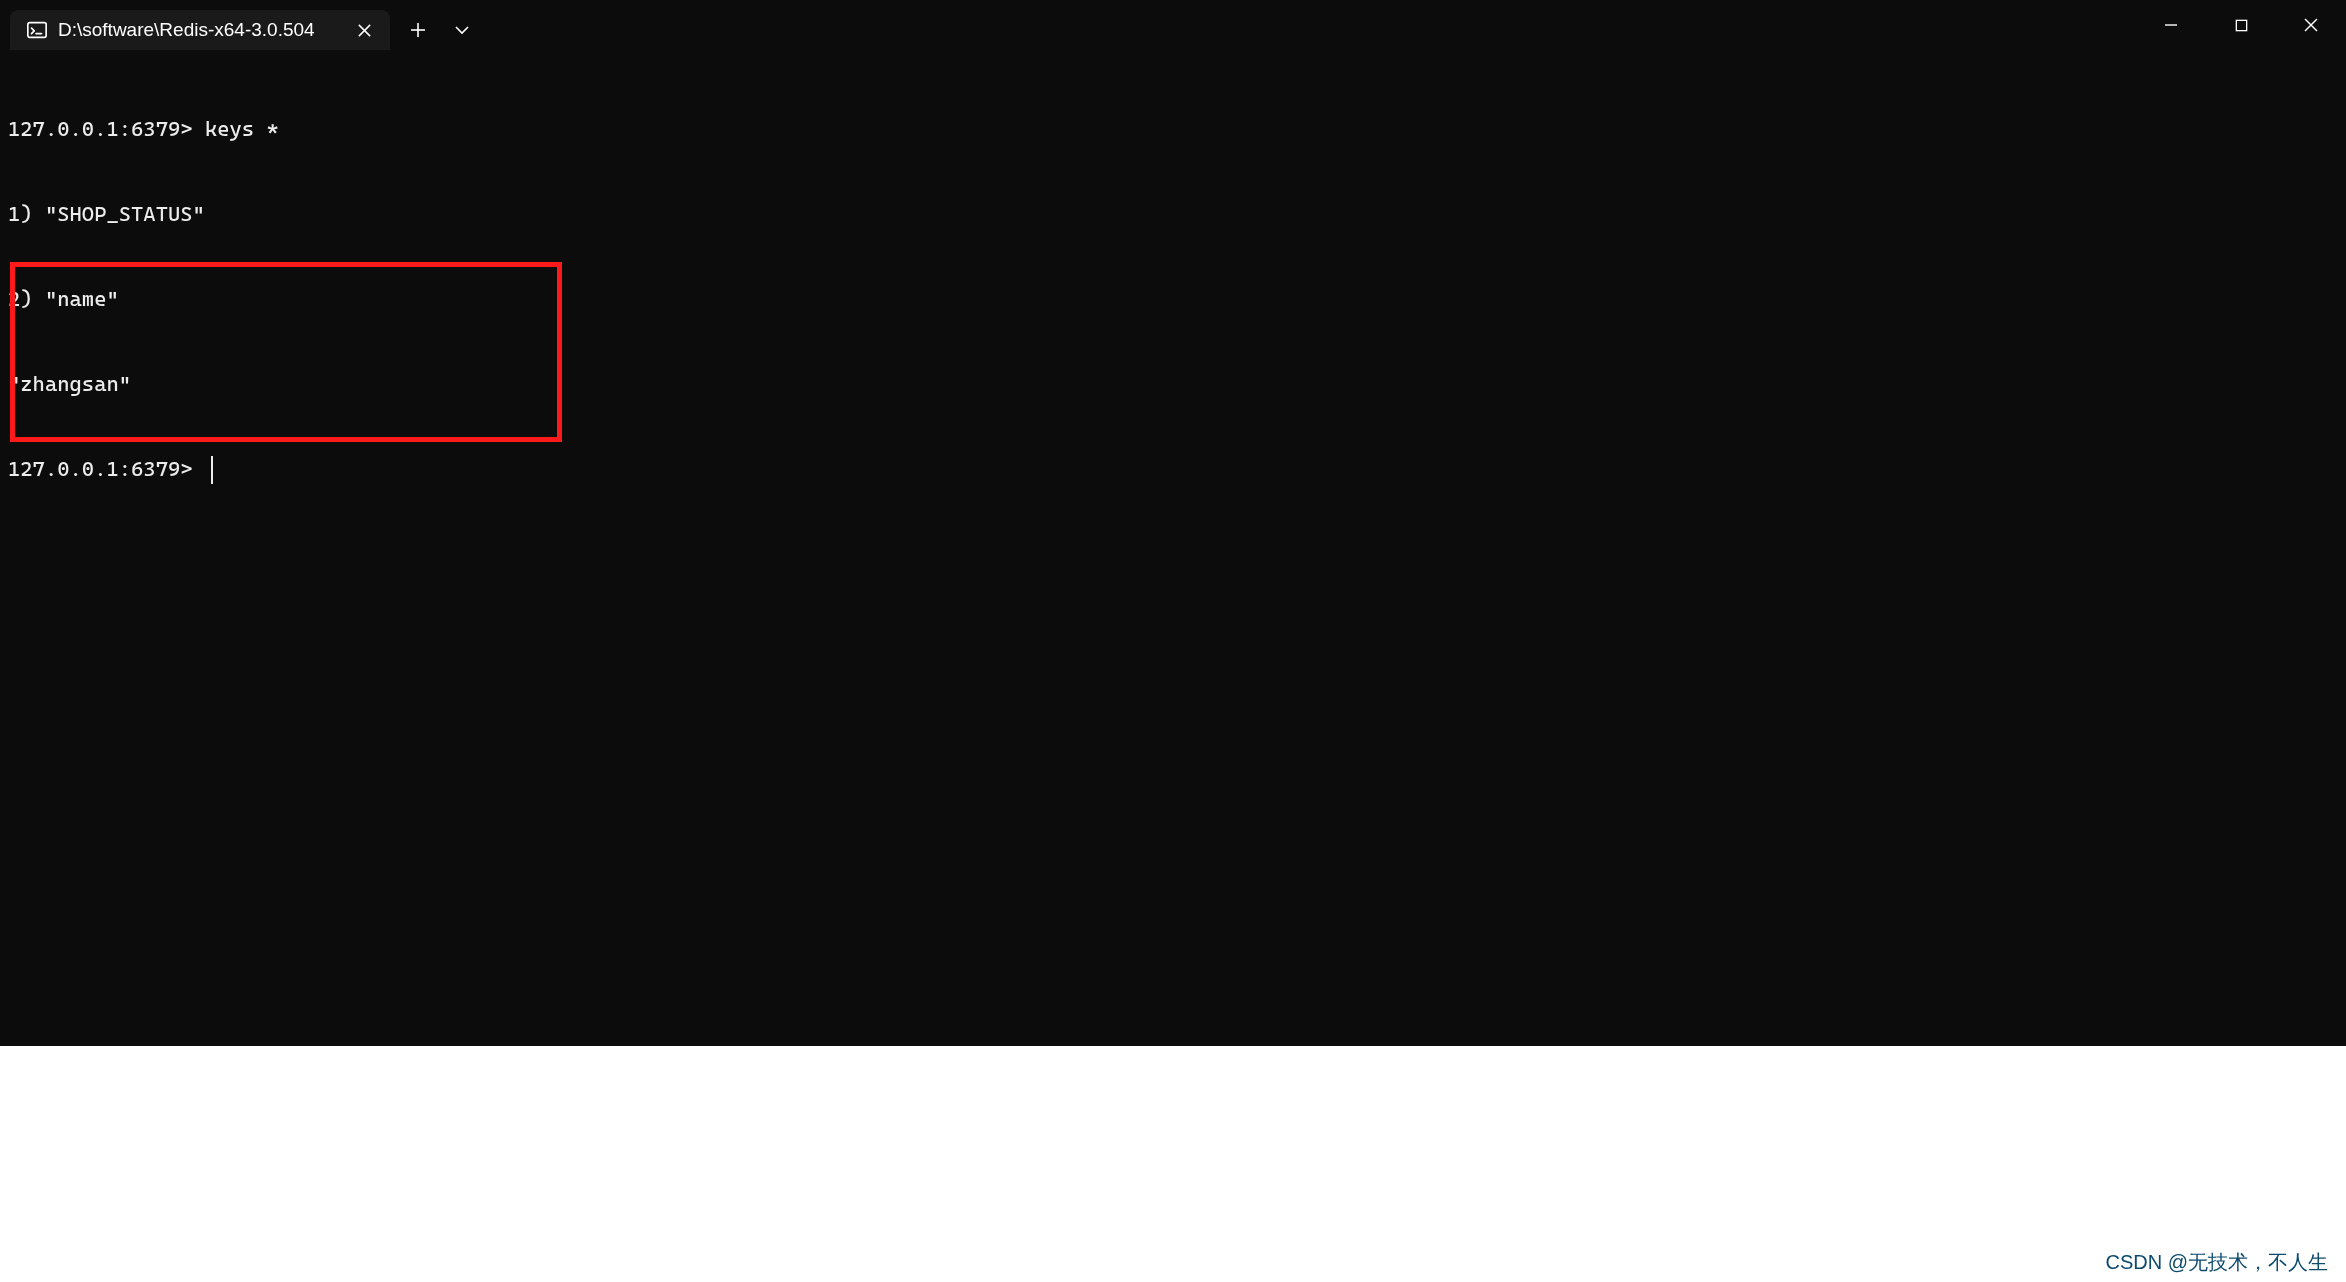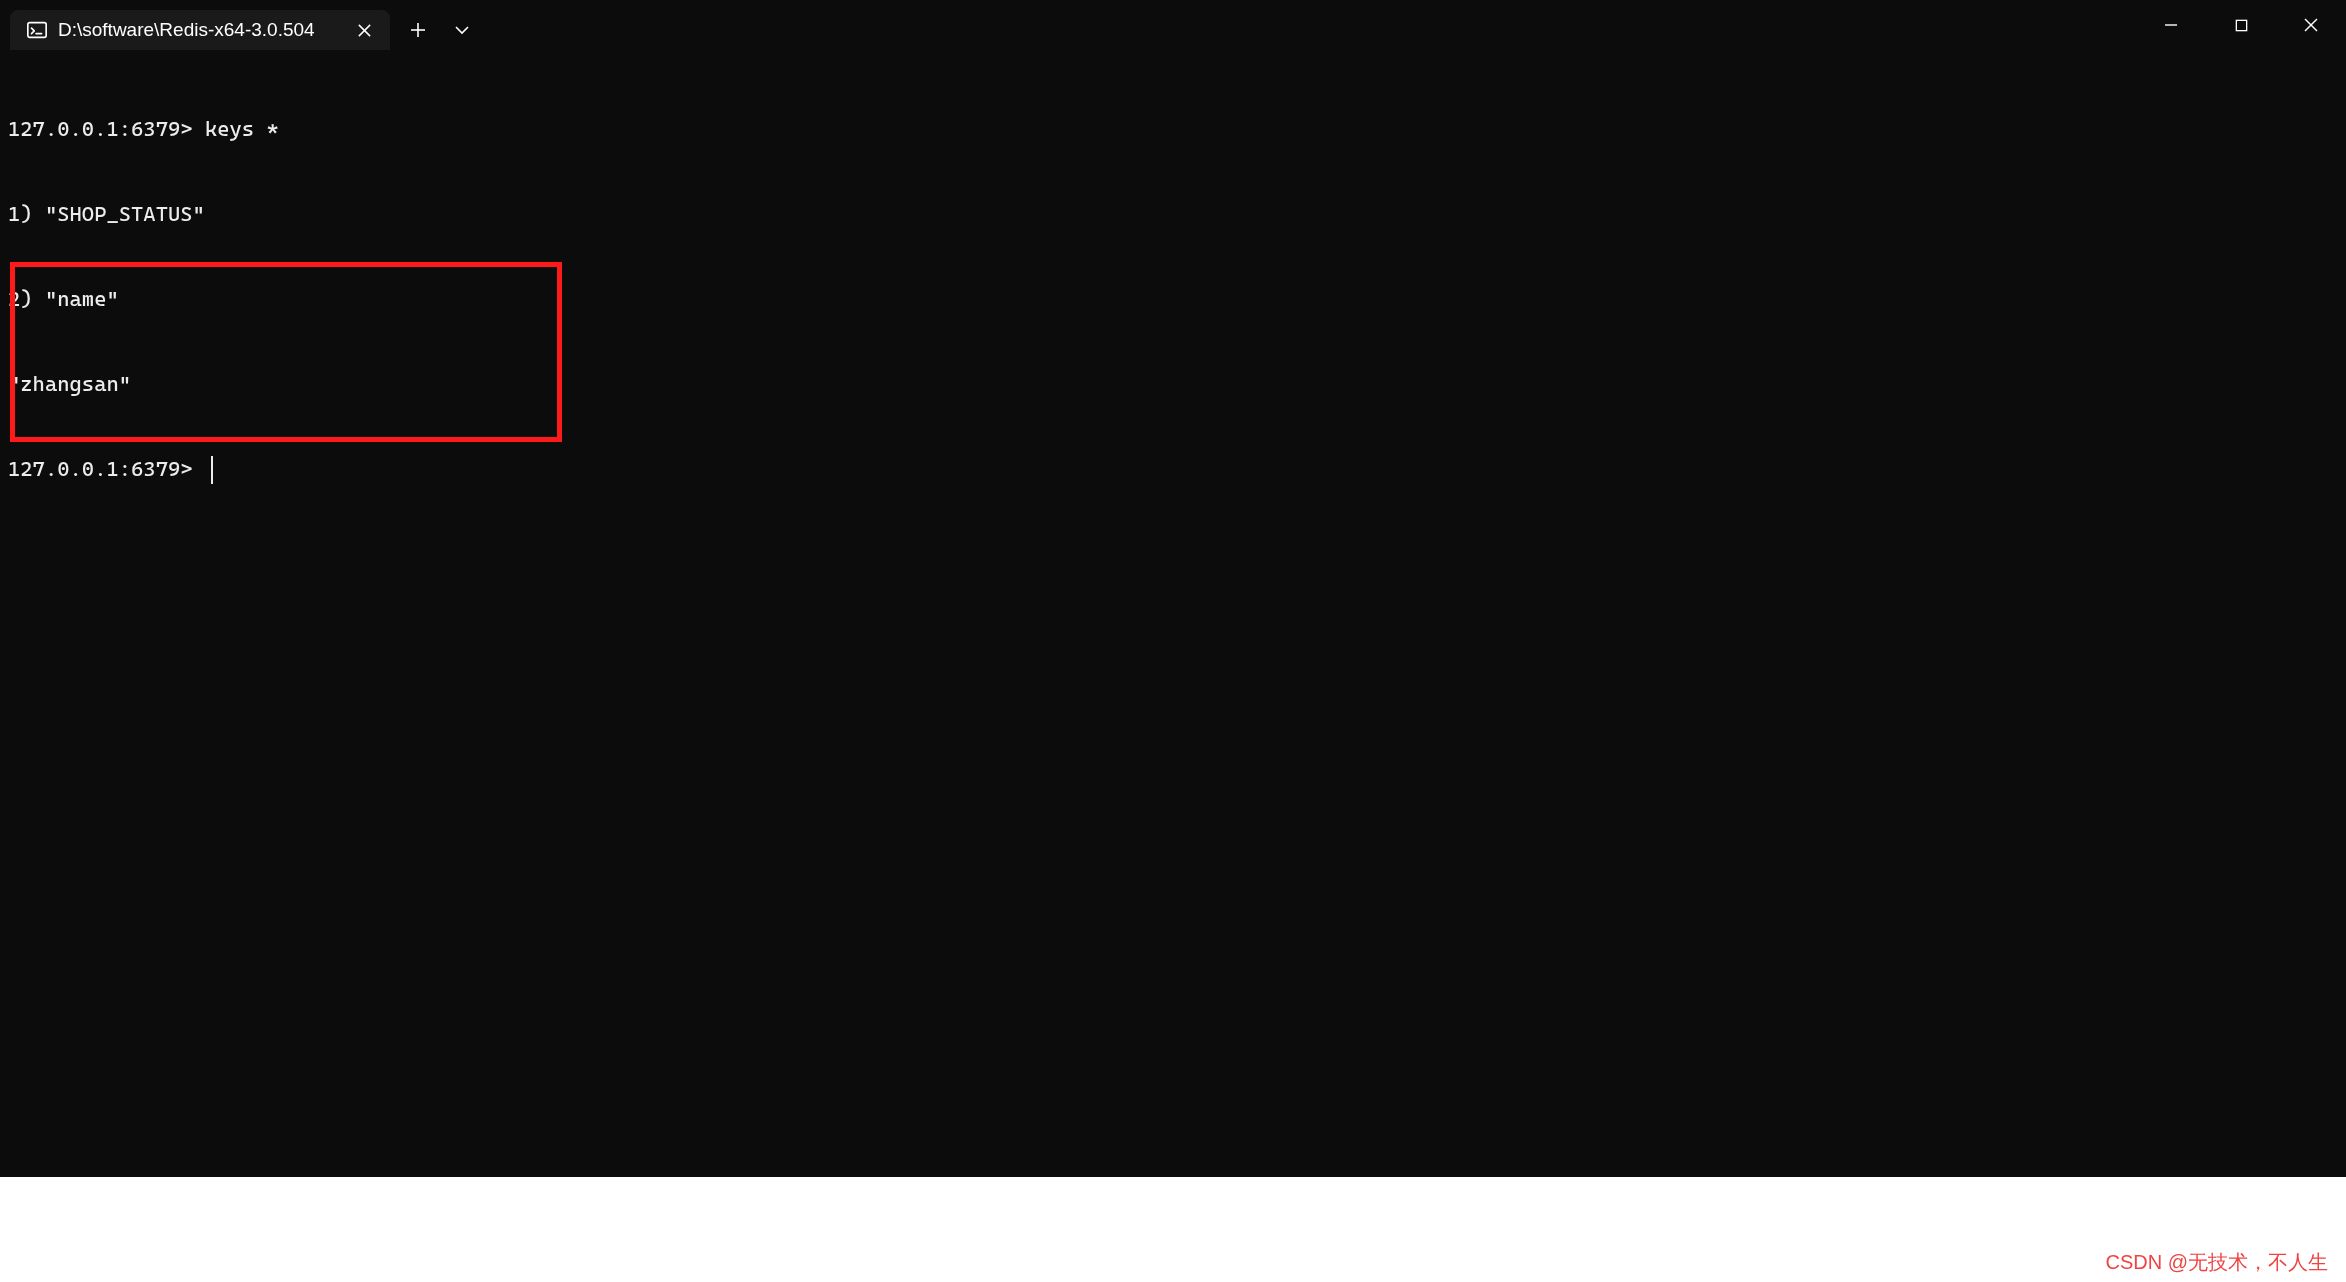--- a/index.html
+++ b/index.html
@@ -10,21 +10,21 @@
     body {
       background: #ffffff;
       font-family: "Segoe UI", Tahoma, sans-serif;
       width: 2346px;
       height: 1282px;
       overflow: hidden;
       position: relative;
     }
     .window {
       width: 2346px;
-      height: 1177px;
+      height: 1046px;
       background: #0c0c0c;
       display: flex;
       flex-direction: column;
       position: relative;
     }
     .titlebar {
       height: 50px;
       background: #0c0c0c;
       display: flex;
       align-items: stretch;
@@ -128,21 +128,21 @@
       width: 2px;
       height: 28px;
       background: #ececec;
       vertical-align: middle;
       margin-left: 6px;
     }
     .watermark {
       position: absolute;
       right: 18px;
       bottom: 6px;
-      color: #ef4444;
+      color: #0c4a6e;
       font-size: 20px;
       font-family: "Microsoft YaHei", sans-serif;
       margin-top: 30px;
     }
   </style>
 </head>
 <body>
 
 <div class="window">
   <div class="titlebar">

